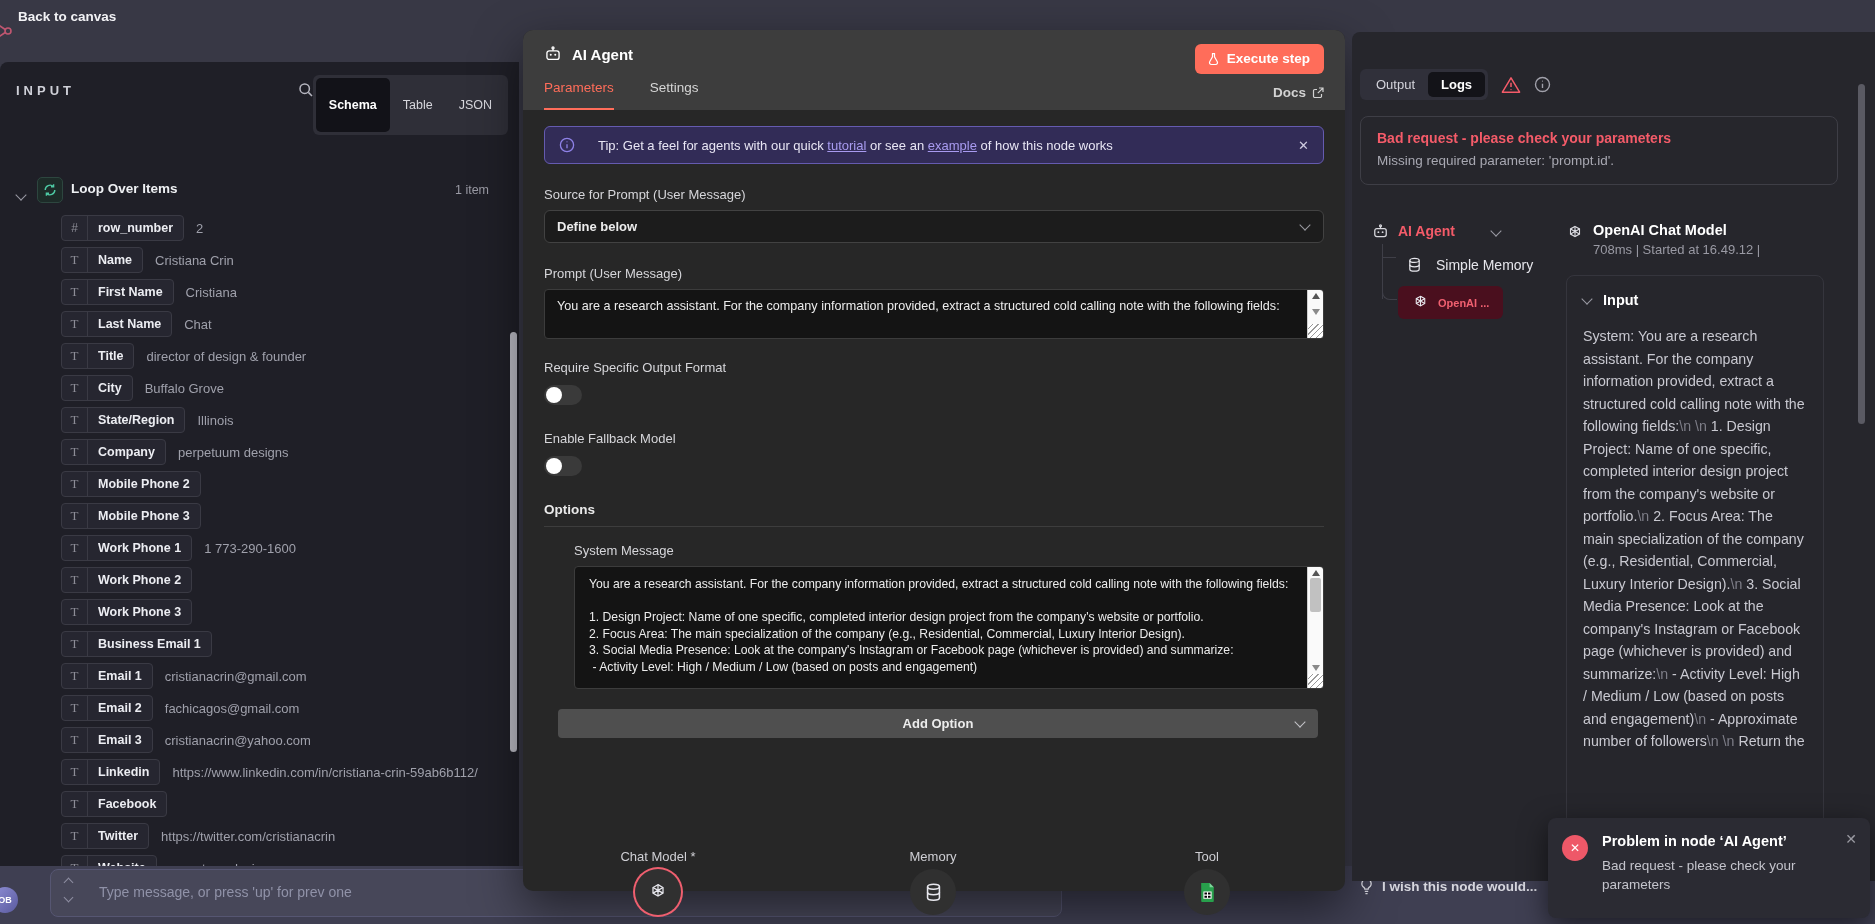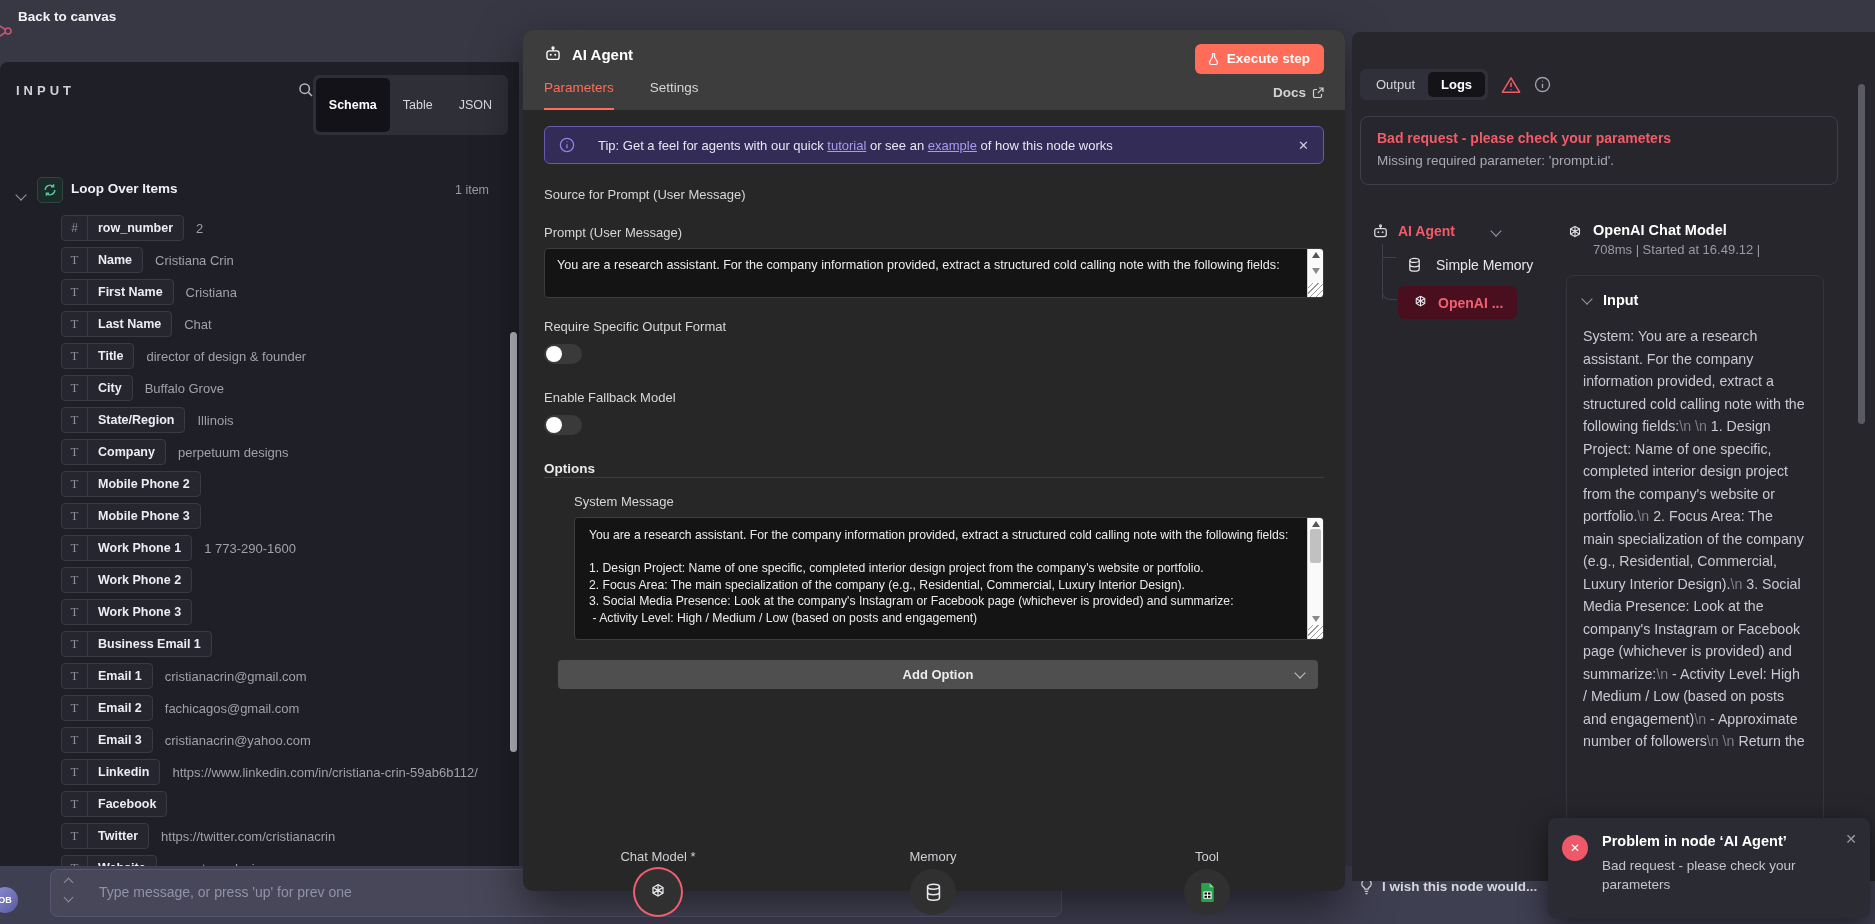--- a/index.html
+++ b/index.html
@@ -76,21 +76,21 @@
   .ta-sys{height:121px;margin-left:30px;}
   .ta-sys .ta-text{position:absolute;left:14px;top:9px;right:28px;font-size:12.2px;line-height:16.5px;color:#ececec;white-space:pre-wrap;}
   .sb{position:absolute;right:0;top:0;bottom:0;width:15px;background:#fafafa;border-left:1px solid #cfcfcf;}
   .sb .a-up{position:absolute;left:3.5px;top:3px;width:0;height:0;border-left:4px solid transparent;border-right:4px solid transparent;border-bottom:6px solid #555;}
   .sb .a-dn{position:absolute;left:3.5px;width:0;height:0;border-left:4px solid transparent;border-right:4px solid transparent;border-top:6px solid #8a8a8a;}
   .sb .thumb{position:absolute;left:2px;width:11px;background:#c1c1c1;border-radius:2px;}
   .sb .grip{position:absolute;left:0;bottom:0;width:15px;height:14px;background:#fff;
     background-image:repeating-linear-gradient(135deg,transparent 0 3px,#9a9a9a 3px 4px);}
   .toggle{width:38px;height:20px;border-radius:10px;background:#3a3a3a;position:relative;margin-top:10px;cursor:pointer;}
   .toggle .knob{position:absolute;left:2px;top:2px;width:16px;height:16px;border-radius:50%;background:#fff;}
-  .opt-head{font-size:13.5px;font-weight:bold;color:#eaeaea;margin-top:26px;padding-bottom:1px;border-bottom:1px solid #3d3d3d;}
+  .opt-head{font-size:13.5px;font-weight:bold;color:#eaeaea;margin-top:26px;padding-bottom:9px;border-bottom:1px solid #3d3d3d;}
   .sys-lbl{margin-left:30px;margin-top:16px;}
   .add-opt{position:relative;margin:20px 6px 0 14px;height:29px;background:#4f4f4f;border-radius:4px;
     display:flex;align-items:center;justify-content:center;font-size:13px;color:#ececec;font-weight:bold;cursor:pointer;}
   .add-opt .chv{position:absolute;right:14px;top:9px;color:#c4c4c8;}
   .conn{position:absolute;text-align:center;}
   .conn-lbl{font-size:13px;color:#cfcfd4;}
   .conn-circle{position:absolute;width:46px;height:46px;border-radius:50%;background:#303030;display:flex;align-items:center;justify-content:center;cursor:pointer;}
   .conn-circle.ring{box-shadow:0 0 0 2px #ef5f6f;}
 
   
@@ -101,21 +101,21 @@
   .lp-tab.active{background:#131318;color:#fff;font-weight:bold;}
   .err-box{position:absolute;left:8px;top:84px;width:478px;height:69px;border:1px solid #3e3e46;border-radius:8px;
     padding:13px 16px;box-sizing:border-box;}
   .err-title{color:#f45b69;font-size:14px;font-weight:bold;}
   .err-detail{color:#a8a8b2;font-size:13.5px;margin-top:7px;}
   .tree{position:absolute;left:20px;top:184px;width:190px;}
   .tree-row1{display:flex;align-items:center;gap:9px;height:30px;color:#f45b69;font-size:14px;font-weight:bold;cursor:pointer;}
   .tree-row1 .chv{color:#9a9aa4;margin-left:28px;}
   .tree-row2{display:flex;align-items:center;gap:14px;height:26px;margin-left:35px;margin-top:6px;color:#e6e6ec;font-size:14px;cursor:pointer;}
   .tree-row3{display:inline-flex;align-items:center;gap:9px;margin-left:26px;margin-top:8px;background:#4a0f1e;border-radius:6px;
-    padding:8px 14px;color:#f06070;font-size:14px;font-weight:bold;cursor:pointer;}
+    padding:8px 14px;color:#f06070;font-size:11px;font-weight:bold;cursor:pointer;}
   .t-vline{position:absolute;left:10px;top:28px;height:55px;border-left:1.5px solid #3f3f48;}
   .t-stub1{position:absolute;left:10px;top:41px;width:14px;border-bottom:1.5px solid #3f3f48;}
   .t-stub2{position:absolute;left:10px;top:65px;width:14px;height:18px;border-left:1.5px solid #3f3f48;border-bottom:1.5px solid #3f3f48;border-bottom-left-radius:8px;}
   .detail{position:absolute;left:214px;top:190px;width:262px;}
   .d-head{display:flex;gap:9px;color:#d8d8de;}
   .d-title{font-size:14.5px;font-weight:bold;color:#fff;}
   .d-meta{font-size:13px;color:#9a9aa4;margin-top:4px;}
   .input-box{position:absolute;left:0px;top:53px;width:258px;height:660px;border:1px solid #35353d;border-radius:8px;
     padding:16px;box-sizing:border-box;}
   .ib-head{display:flex;align-items:center;gap:12px;color:#fff;font-size:14.5px;font-weight:bold;cursor:pointer;}
@@ -416,20 +416,24 @@
               <circle cx="8" cy="4.8" r="0.6" fill="#8f82e8" stroke="none"></circle>
           </svg>
         </span>
         <span>
           <span>Tip: Get a feel for agents with our quick </span><a>tutorial</a><span> or see an </span><a>example</a><span> of how this node works</span>
         </span>
         <span class="tip-close">✕</span>
       </div>
 
       <div class="lbl">Source for Prompt (User Message)</div>
+      <div class="select">
+        <span>Define below</span>
+        <span class="chv"></span>
+      </div>
 
       <div class="lbl">Prompt (User Message)</div>
       <div class="ta ta-prompt">
         <div class="ta-text">You are a research assistant. For the company information provided, extract a structured cold calling note with the following fields:
 
 1. Design Project: Name of one specific, completed interior design project from the company's website or portfolio.</div>
         <div class="sb">
           <span class="a-up"></span>
             <span class="a-dn" style="top:19px;"></span>
           <span class="grip"></span>

